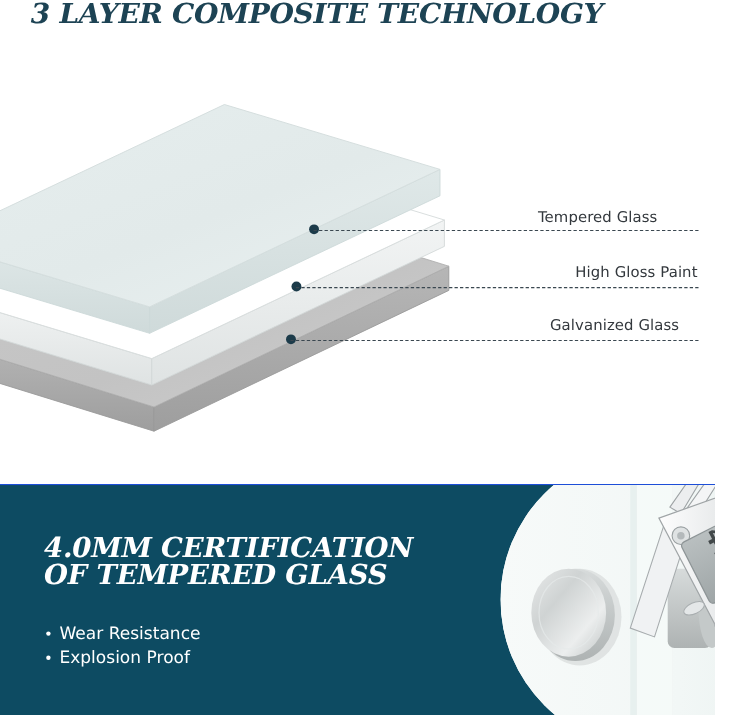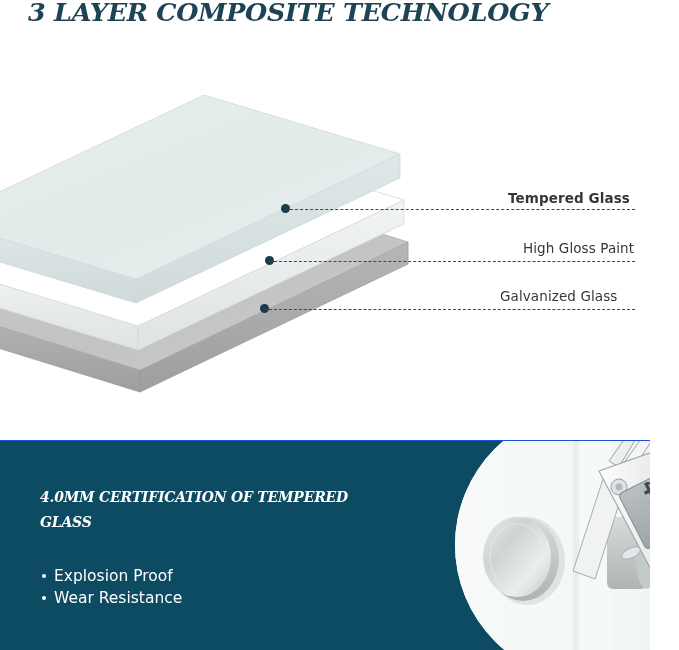--- a/index.html
+++ b/index.html
@@ -43,42 +43,42 @@
     position:absolute;
     height:0;
     border-top:1.4px dashed #3a4750;
   }
   .callout-dot{
     position:absolute;
     width:9px;height:9px;border-radius:50%;
     background:#1c3b4a;
   }
 
-  #callout-1-label{left:508px;top:190px;font-weight:bold;}
+  #callout-1-label{left:489px;top:190px;}
   #callout-1-dot{left:281px;top:204px;}
   #callout-1-line{left:285px;top:209px;width:350px;}
 
   #callout-2-label{left:523px;top:240px;}
   #callout-2-dot{left:265px;top:256px;}
   #callout-2-line{left:269px;top:261px;width:366px;}
 
   #callout-3-label{left:500px;top:288px;}
   #callout-3-dot{left:260px;top:304px;}
   #callout-3-line{left:264px;top:309px;width:371px;}
 
   
   #bottom-panel{
     position:absolute;left:0;top:441px;width:679px;height:209px;
     background:#0d4b62;overflow:hidden;
   }
   #panel-heading{
     position:absolute;left:40px;top:44px;width:340px;
     font-family:"DejaVu Serif", serif;
     font-weight:700;font-style:italic;
-    font-size:14px;line-height:25px;
+    font-size:25px;line-height:25px;
     color:#ffffff;letter-spacing:-.2px;
   }
   #bullet-list{
     position:absolute;left:40px;top:124px;
     list-style:none;margin:0;padding:0;
   }
   #bullet-list li{
     font-family:"DejaVu Sans", sans-serif;
     font-size:15.5px;line-height:22px;
     color:#ffffff;white-space:nowrap;
@@ -172,22 +172,22 @@
       <div id="callout-3-line" class="callout-line"></div>
     </div>
 
   </div>
 
   <div id="bottom-panel">
 
     <div id="panel-heading">4.0MM CERTIFICATION OF TEMPERED GLASS</div>
 
     <ul id="bullet-list">
+      <li>Wear Resistance</li>
       <li>Explosion Proof</li>
-      <li>Wear Resistance</li>
     </ul>
 
     <div id="photo-circle">
       <svg id="photo-svg" width="272" height="272" viewBox="0 0 272 272">
         <defs>
           <linearGradient id="glassPanel" x1="0" y1="0" x2="1" y2="0">
             <stop offset="0%" stop-color="#f7faf9"></stop>
             <stop offset="60%" stop-color="#f2f7f6"></stop>
             <stop offset="100%" stop-color="#e9f1ef"></stop>
           </linearGradient>

